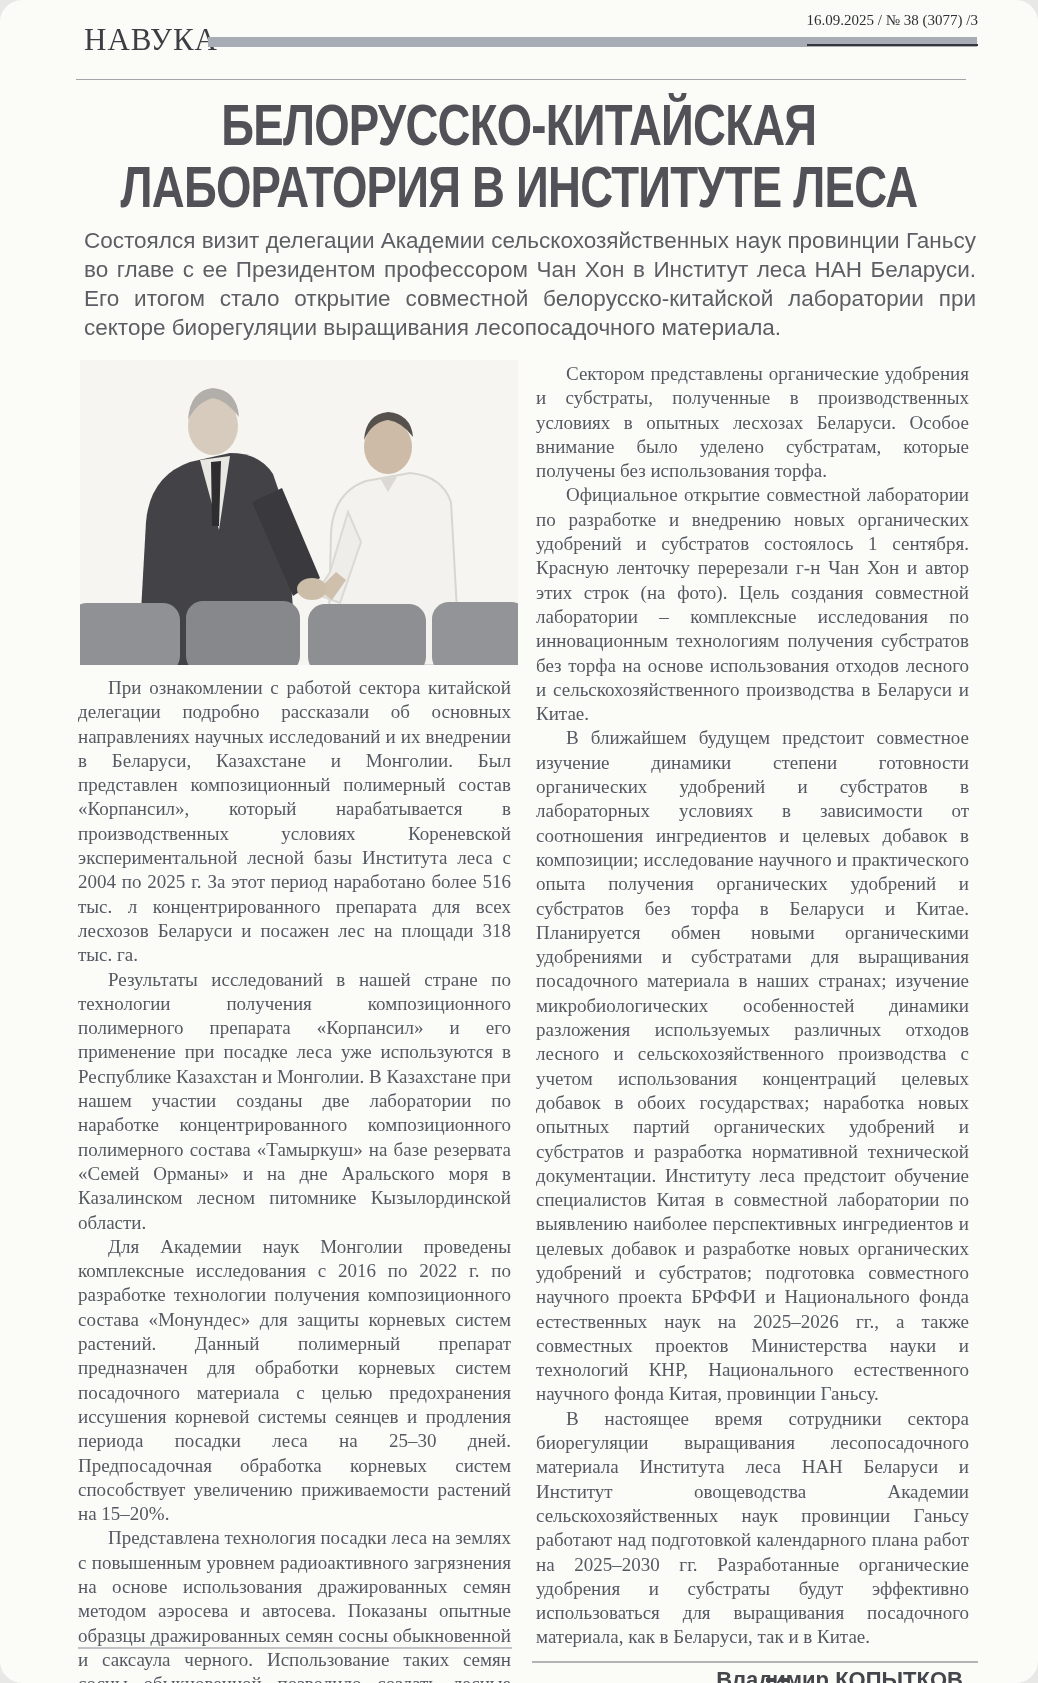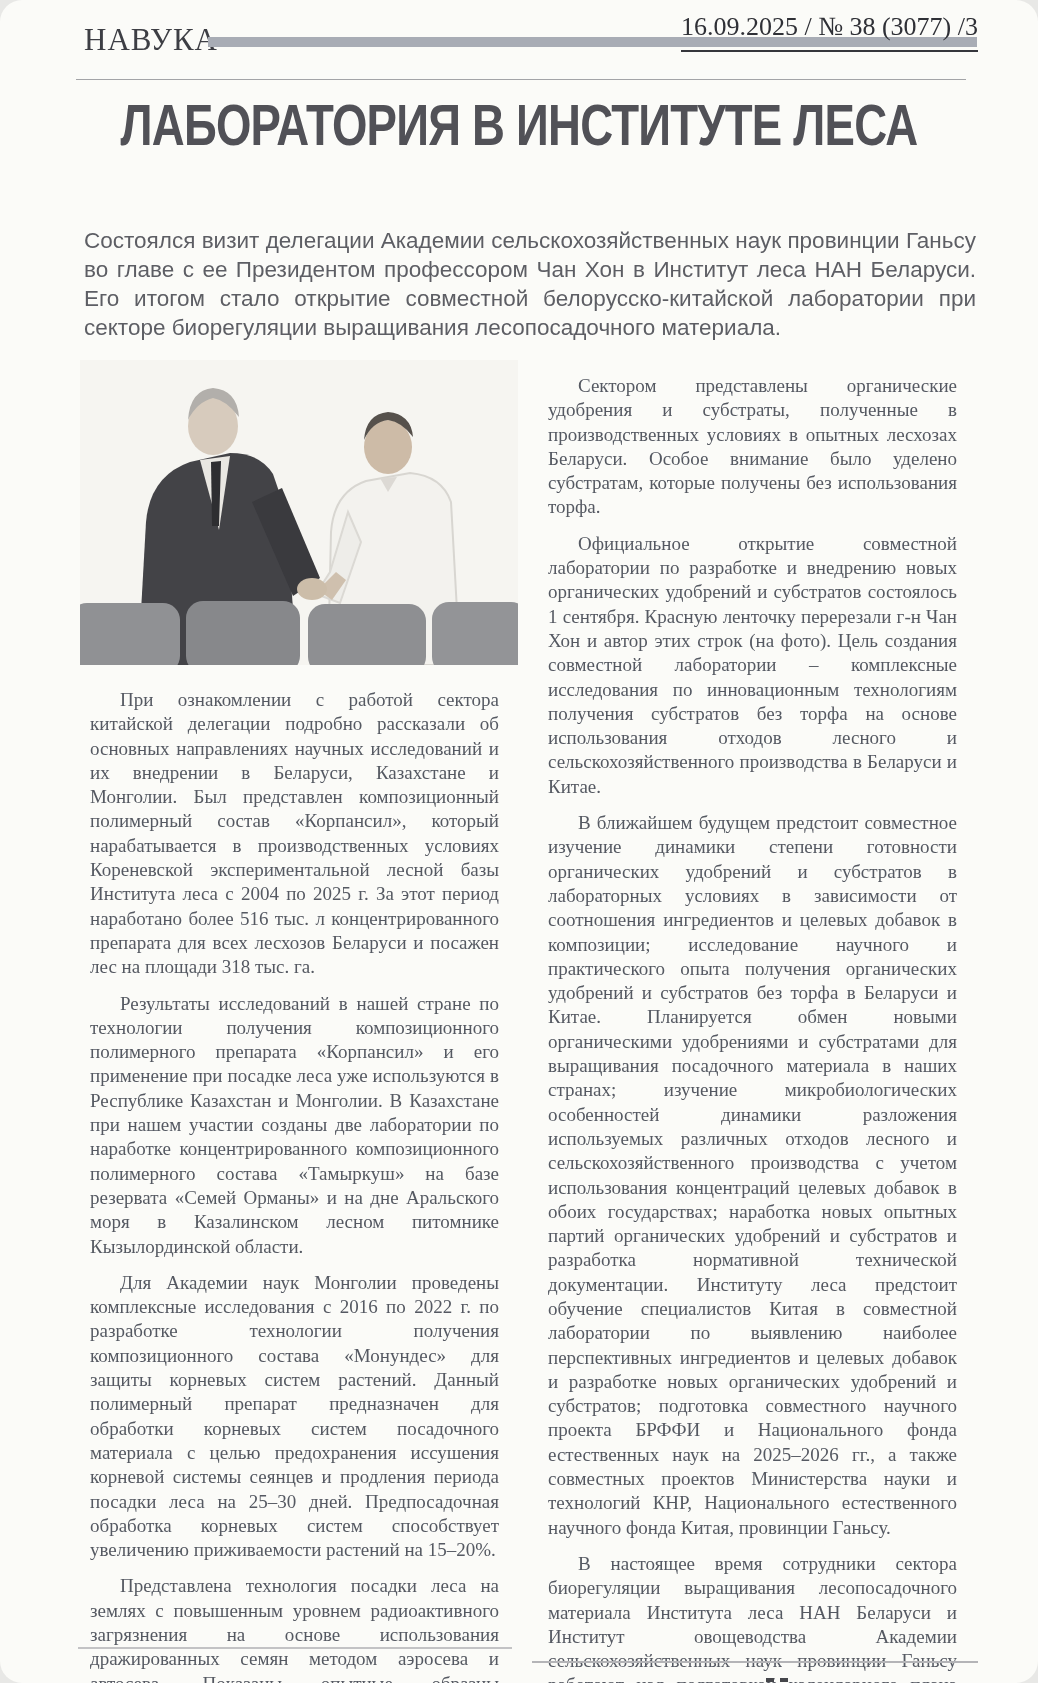--- a/index.html
+++ b/index.html
@@ -19,22 +19,22 @@
     font-family:"Liberation Serif","DejaVu Serif",serif;
     font-size:31px;letter-spacing:1px;color:#3d3e44;
   }
   .masthead-bar{
     position:absolute;left:208px;top:37px;width:769px;height:10px;
     background:#a8acb5;
   }
   .issue-info{
     position:absolute;right:60px;top:12px;
     font-family:"Liberation Serif","DejaVu Serif",serif;
-    font-size:26px;color:#2f3036;
-    border-bottom:2px solid #35363c;padding-bottom:8px;
+    font-size:15px;color:#2f3036;
+    border-bottom:2px solid #35363c;padding-bottom:15px;
   }
   .top-rule{
     position:absolute;left:76px;top:79px;width:890px;height:1px;
     background:#a3a4a7;
   }
   
   .headline{
     position:absolute;left:0;top:94px;width:1038px;
     text-align:center;
     font-family:"Liberation Sans","DejaVu Sans",sans-serif;
@@ -56,21 +56,21 @@
     background:#f6f5f1;
   }
   .photo svg{display:block;width:100%;height:100%;}
   
   .col{
     position:absolute;width:433px;
     font-family:"Liberation Serif","DejaVu Serif",serif;
     font-size:19px;line-height:24.3px;color:#555962;
     text-align:justify;
   }
-  .col p{margin:12px;text-indent:30px;}
+  .col p{margin:0;text-indent:30px;}
   .col-left{left:78px;top:676px;}
   .col-right{left:536px;top:362px;}
   
   .byline{
     margin-top:18px;text-align:right;text-indent:0;
     font-family:"Liberation Sans","DejaVu Sans",sans-serif;
     color:#45464b;
   }
   .byline .name{font-size:22px;font-weight:700;display:block;}
   
@@ -83,20 +83,21 @@
 <body>
 
 <div class="page">
 
   <div class="section-label">НАВУКА</div>
   <div class="masthead-bar"></div>
   <div class="issue-info">16.09.2025 / № 38 (3077) /3</div>
   <div class="top-rule"></div>
 
   <div class="headline">
+    <span class="hl"><span>БЕЛОРУССКО-КИТАЙСКАЯ</span></span>
     <span class="hl"><span>ЛАБОРАТОРИЯ В ИНСТИТУТЕ ЛЕСА</span></span>
   </div>
 
   <div class="lede">Состоялся визит делегации Академии сельскохозяйственных наук провинции Ганьсу во главе с ее Президентом профессором Чан Хон в Институт леса НАН Беларуси. Его итогом стало открытие совместной белорусско-китайской лаборатории при секторе биорегуляции выращивания лесопосадочного материала.</div>
 
   <div class="photo" role="img" aria-label="Два мужчины пожимают друг другу руки: слева — мужчина в тёмном костюме, справа — мужчина в белой рубашке; на переднем плане серые кресла зала">
     <svg viewBox="0 0 438 305" xmlns="http://www.w3.org/2000/svg">
       <rect x="0" y="0" width="438" height="305" fill="#f6f5f1"></rect>
 
       <g>

